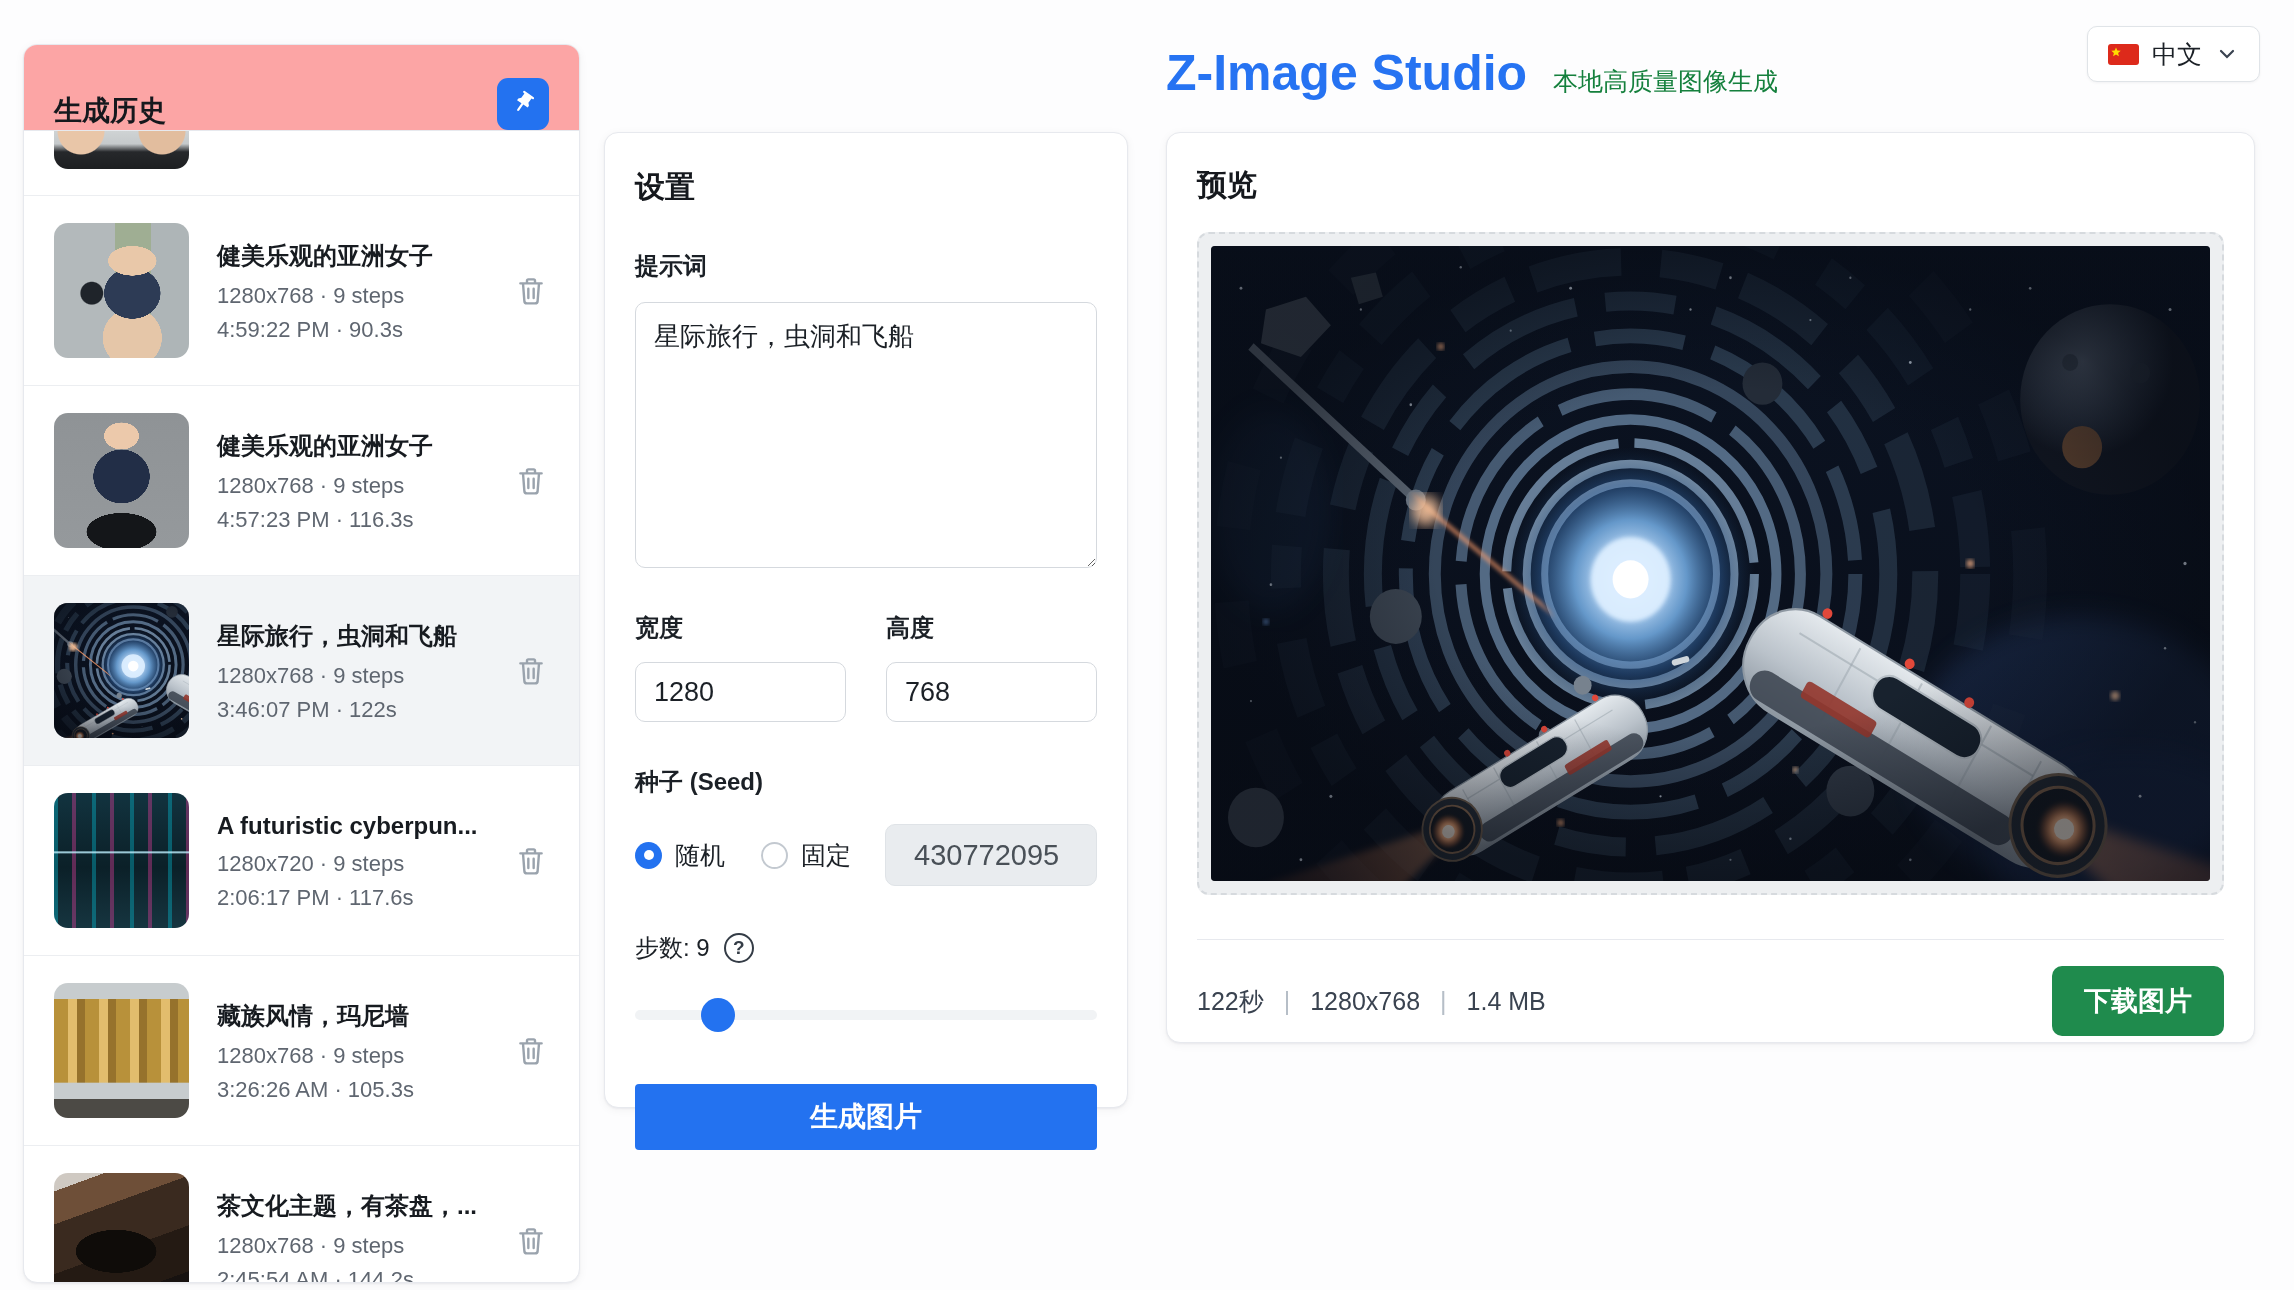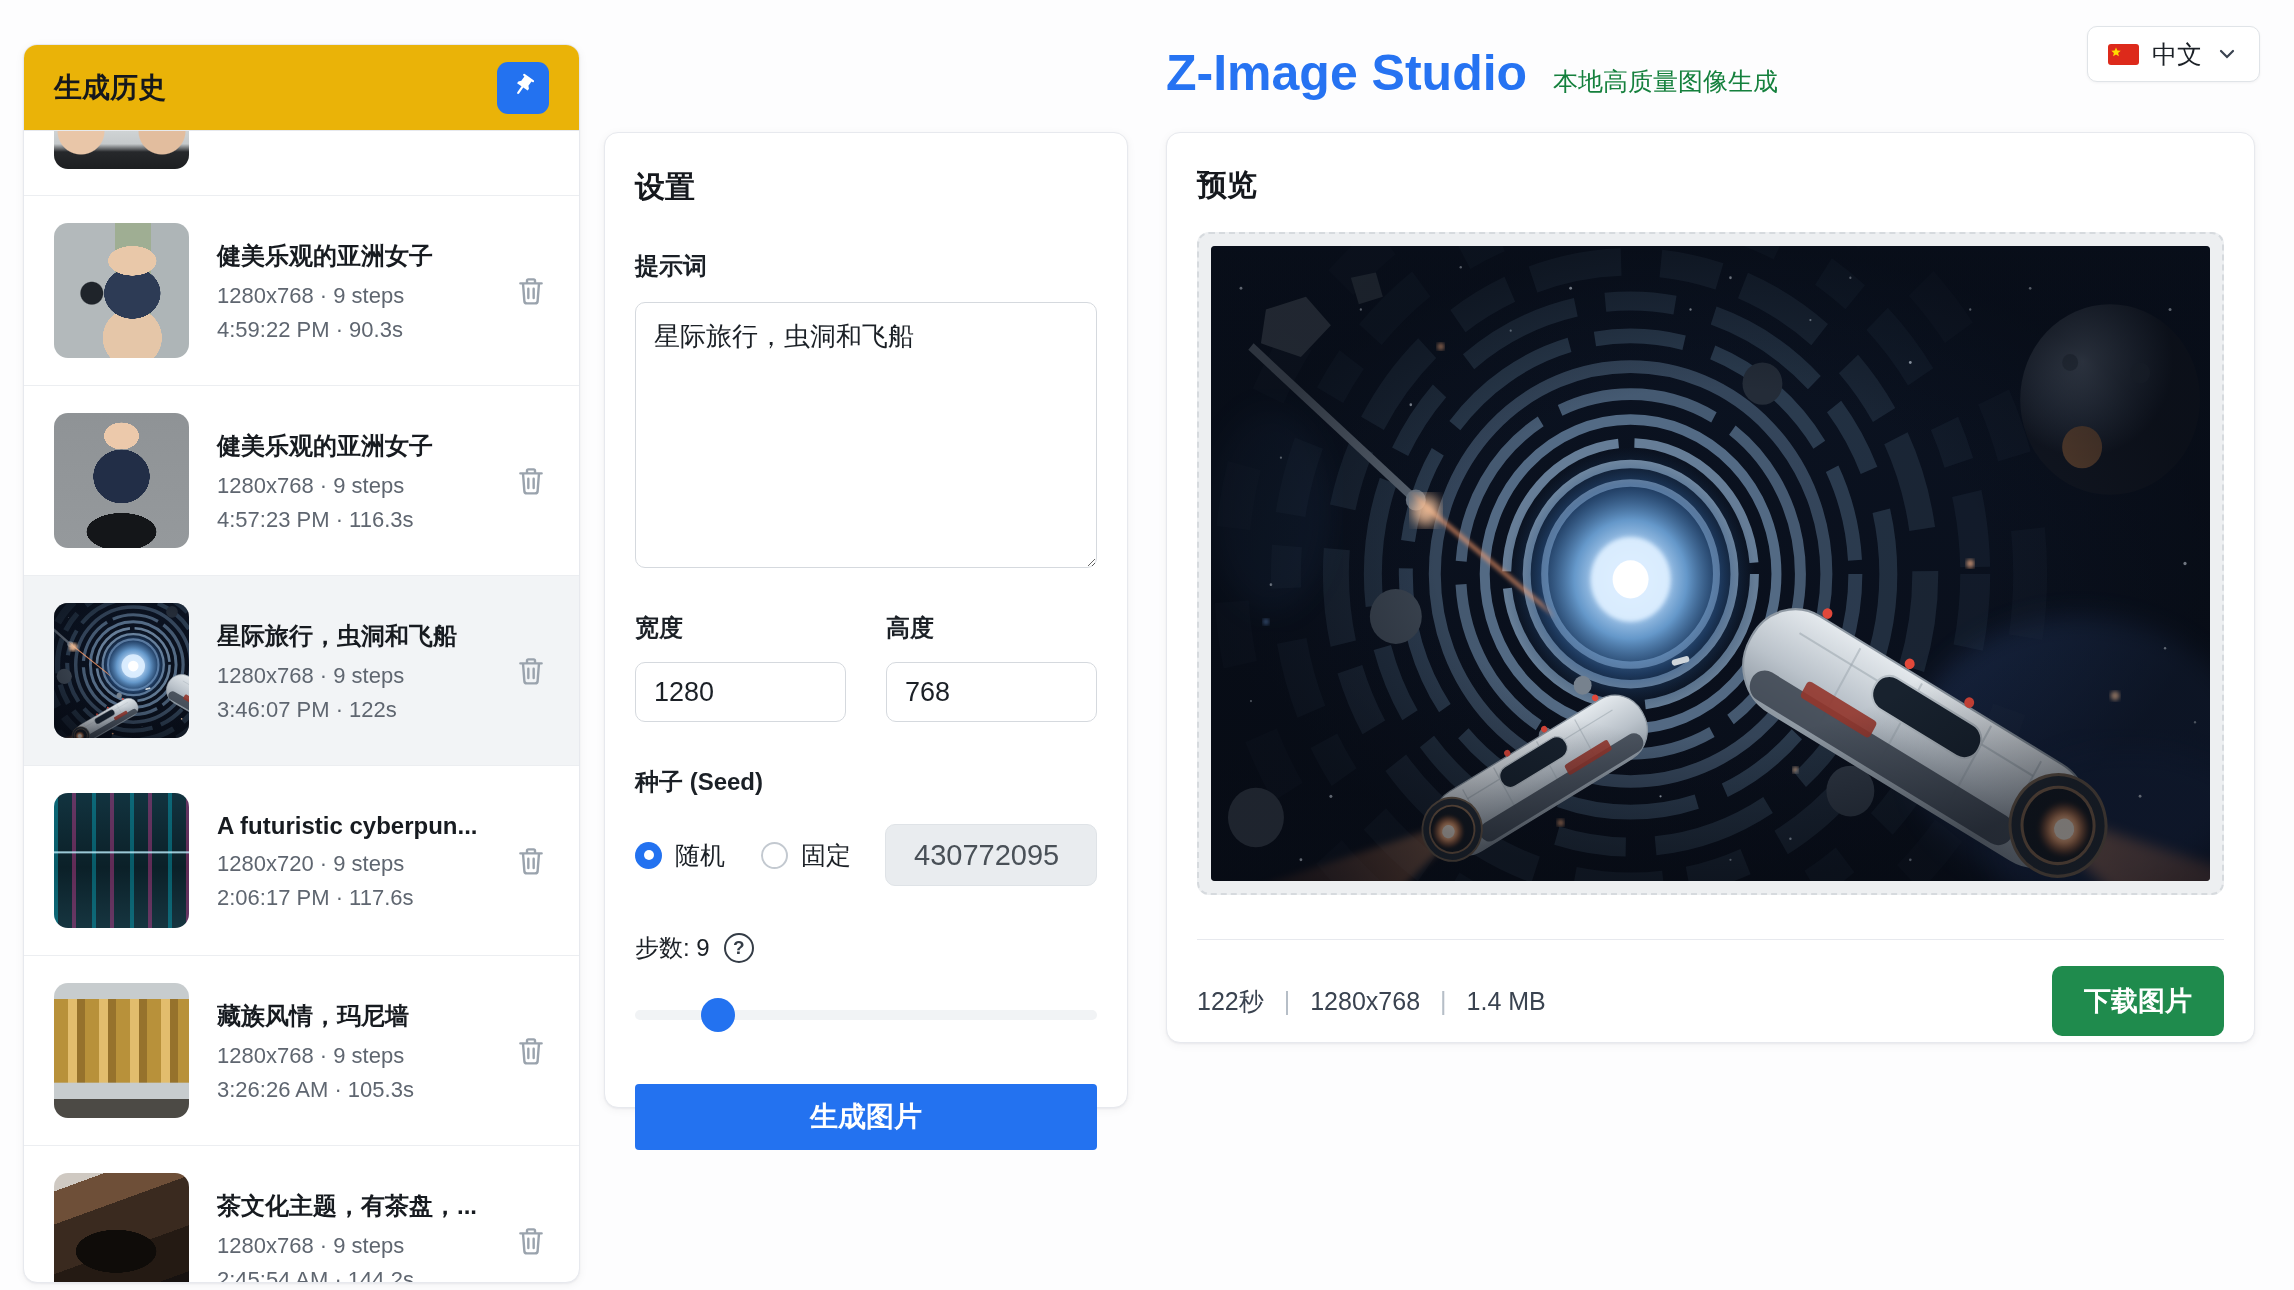--- a/index.html
+++ b/index.html
@@ -5,22 +5,22 @@
   * { box-sizing: border-box; margin: 0; padding: 0; }
   html,body { background:#fdfdfe; }
   body { font-family: "Liberation Sans","DejaVu Sans",sans-serif; color:#1b2026; }
   .app { position:relative; width:2294px; height:1290px; overflow:hidden; background:#fdfdfe; }
 
   .card { background:#fff; border:1px solid #e7e9ee; border-radius:14px;
           box-shadow:0 1px 2px rgba(16,24,40,.05), 0 2px 10px rgba(16,24,40,.05); }
 
   
   .sidebar { position:absolute; left:23px; top:44px; width:557px; height:1239px; overflow:hidden; display:flex; flex-direction:column; }
-  .sidebar-header { flex:0 0 86px; background:#eab308; border-bottom:1px solid #e7e9ee;
-                    display:flex; align-items:center; justify-content:space-between; padding:0 30px; }
+  .sidebar-header { flex:0 0 86px; background:#fca5a5; border-bottom:1px solid #e7e9ee;
+                    display:flex; align-items:flex-end; justify-content:space-between; padding:0 30px; }
   .sidebar-title { font-size:28px; font-weight:bold; color:#15181d; }
   .pin-btn { width:52px; height:52px; border:none; border-radius:11px; background:#2372f0; cursor:pointer;
              display:flex; align-items:center; justify-content:center; }
   .pin-btn svg { width:26px; height:26px; transform:rotate(35deg); }
 
   .hist-list { flex:1; overflow:hidden; }
   .hist-item { display:flex; align-items:center; padding:27px 30px; border-top:1px solid #eceef1; }
   .hist-item.selected { background:#f2f4f6; }
   .thumb { width:135px; height:135px; border-radius:14px; flex:0 0 auto; overflow:hidden; background:#ccc; }
   .hist-text { margin-left:28px; flex:1; min-width:0; }

